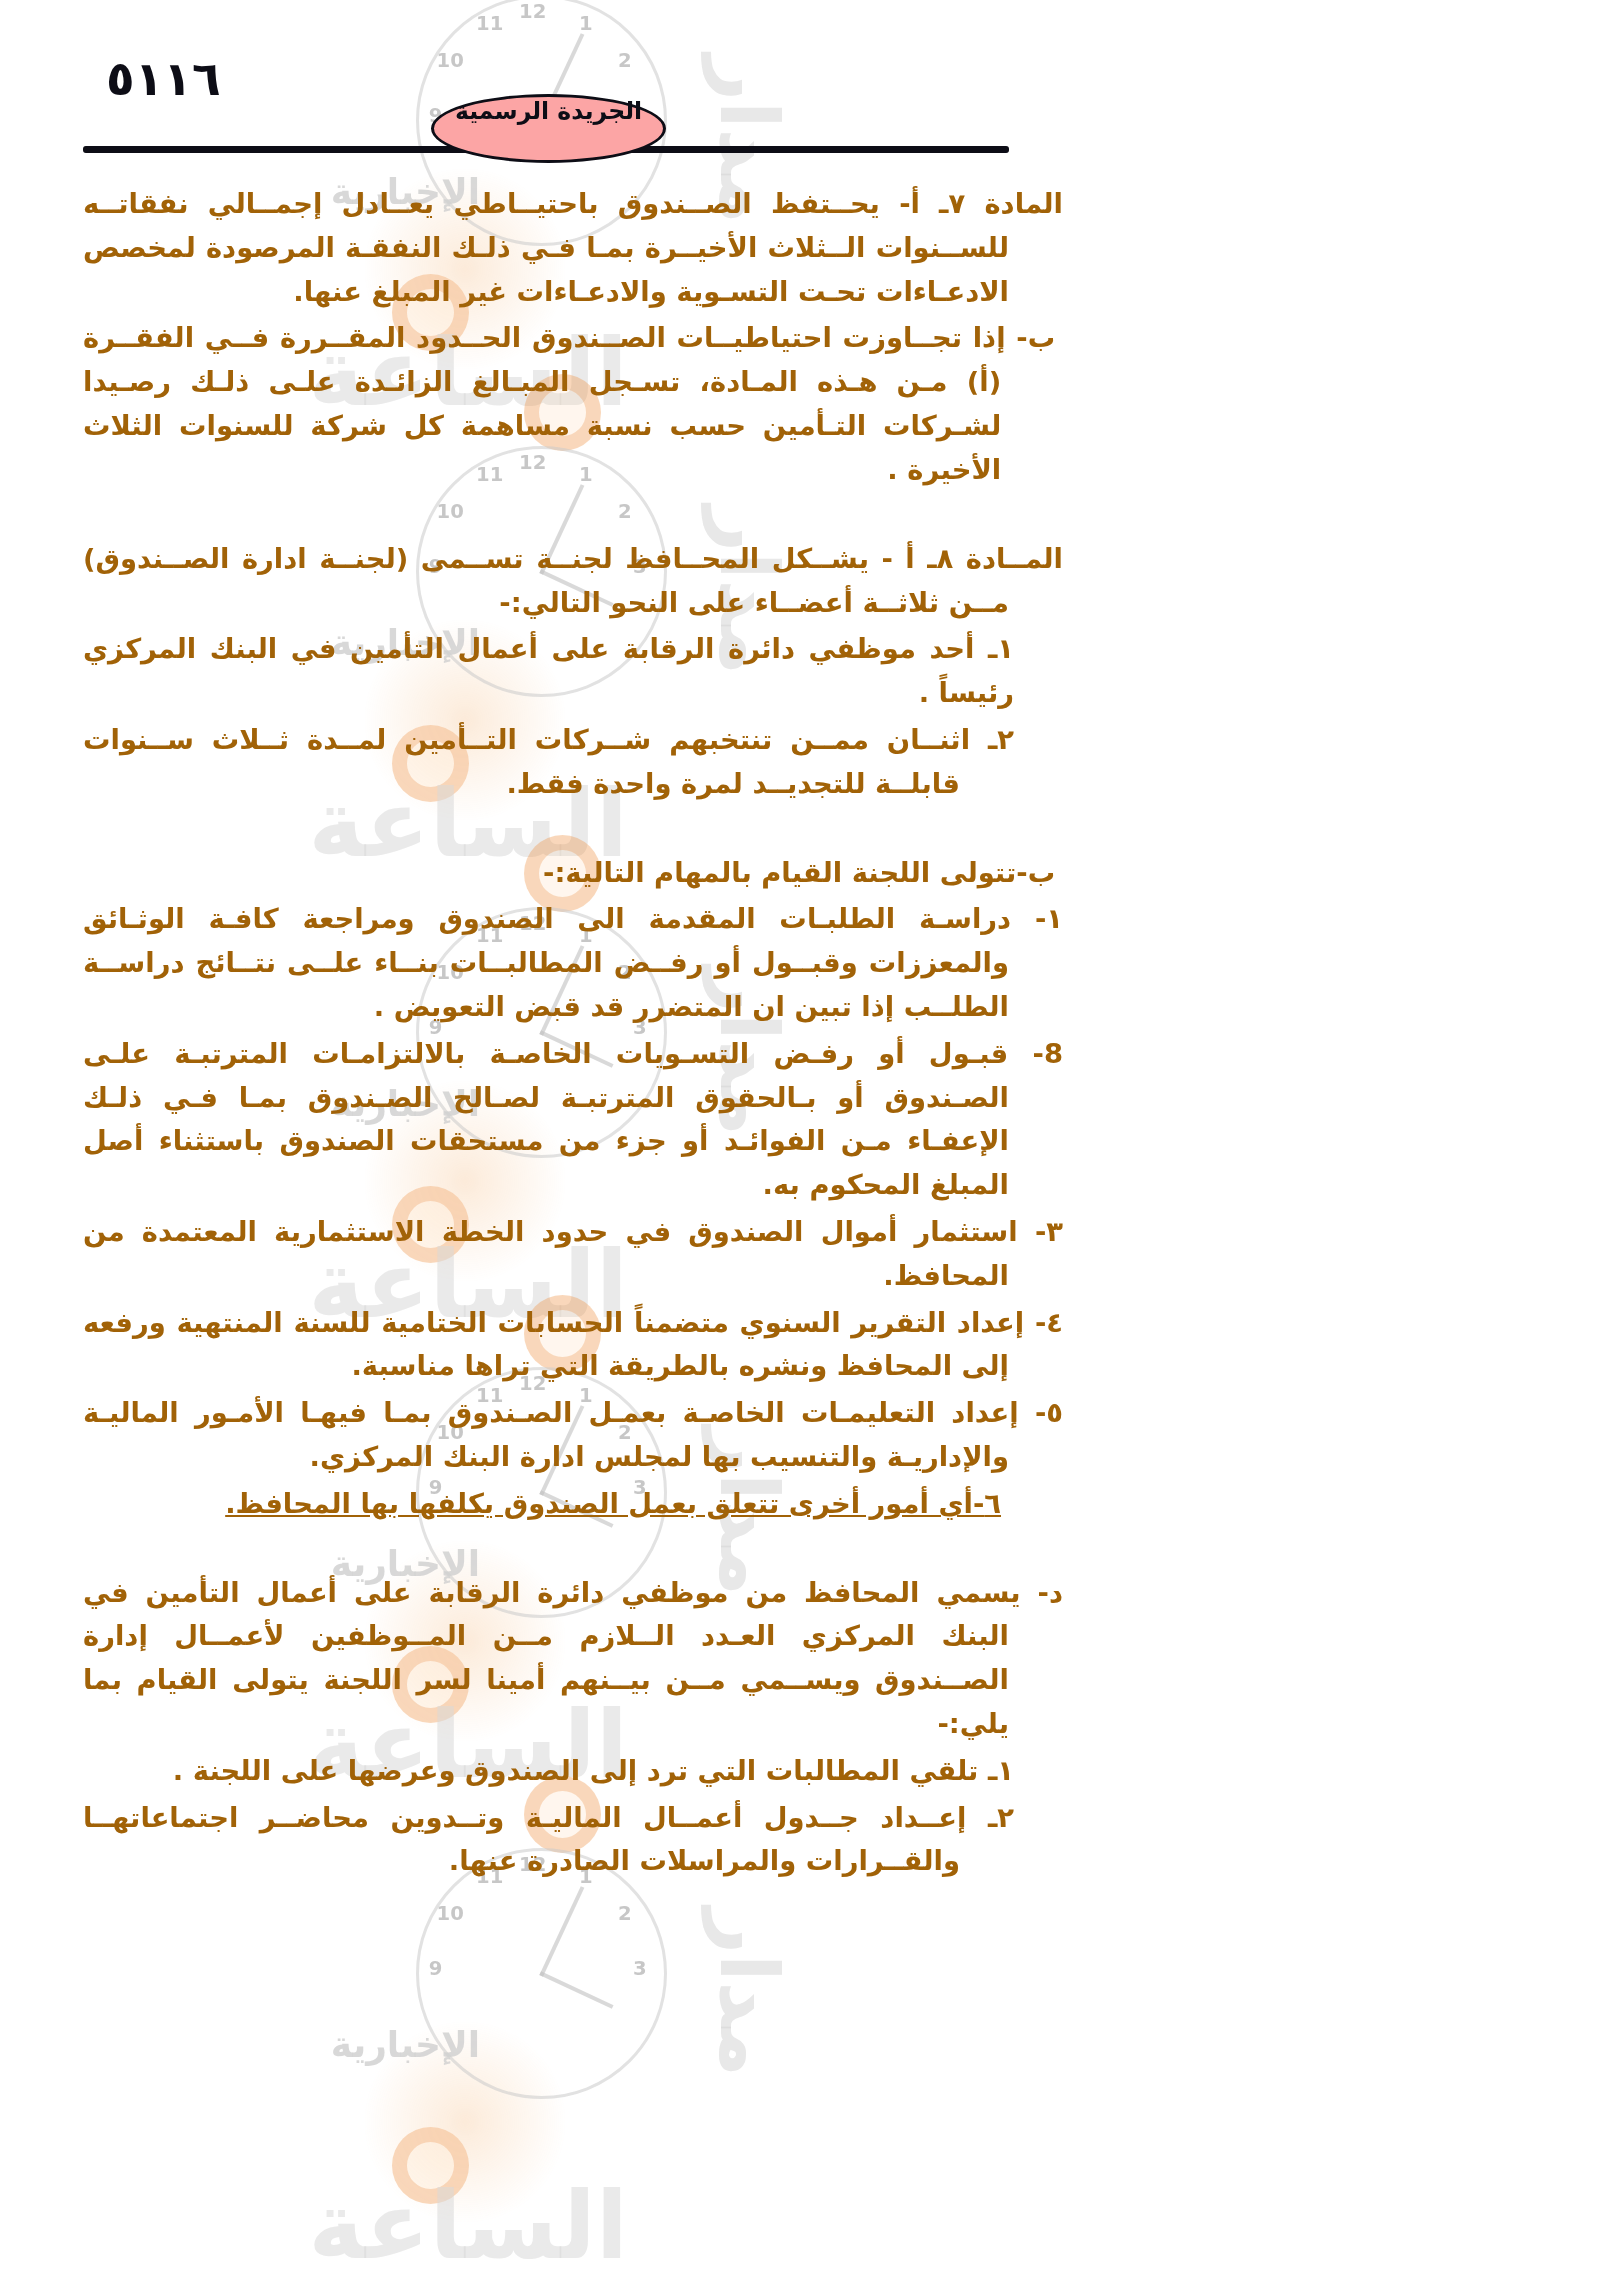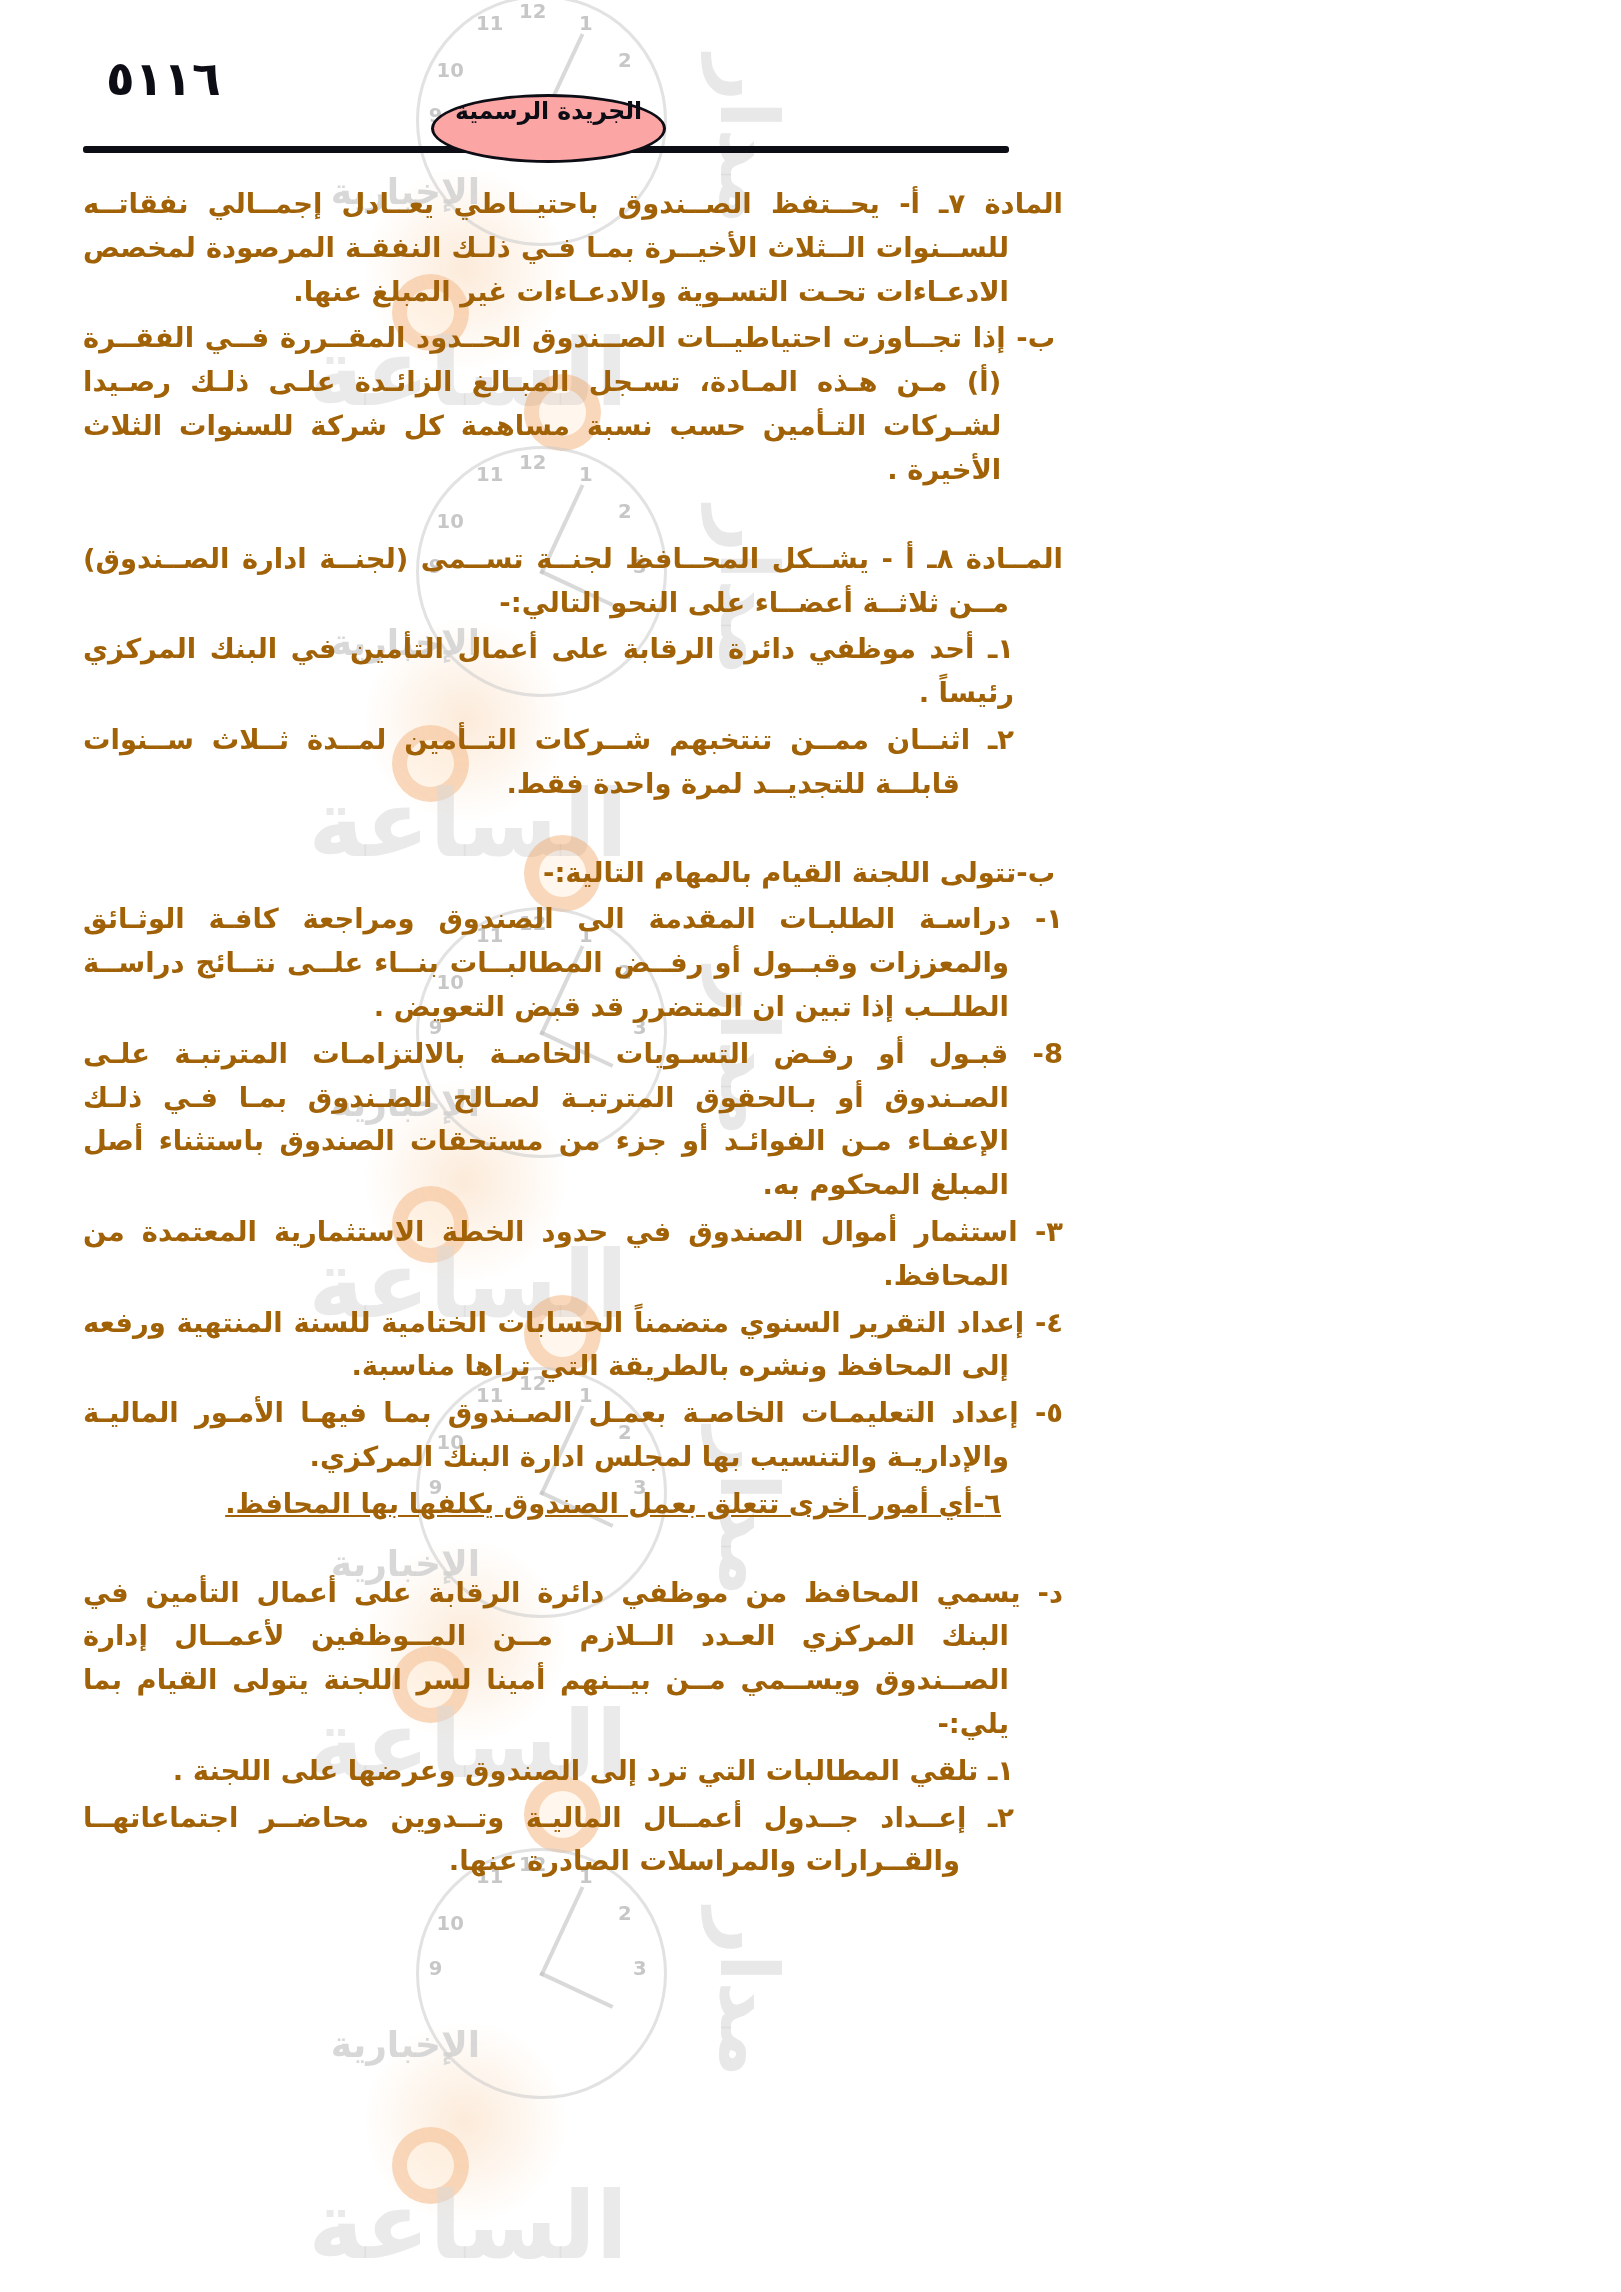--- a/index.html
+++ b/index.html
@@ -23,21 +23,21 @@
   .wm-clock{
     position:absolute;left:93px;top:54px;width:245px;height:245px;
     border:3.9px solid rgba(150,150,150,.55);border-radius:50%;
   }
   .cn{position:absolute;font-size:19.6px;font-weight:bold;color:rgba(105,105,105,.75);}
   .n12{left:100px;top:2px;}
   .n1{left:160px;top:13.7px;}
   .n2{left:199px;top:51px;}
   .n3{left:214px;top:106px;}
   .n9{left:9.8px;top:106px;}
-  .n10{left:17.6px;top:61px;}
+  .n10{left:17.6px;top:51px;}
   .n11{left:57px;top:13.7px;}
   .hand{position:absolute;left:121px;top:121px;background:rgba(130,130,130,.6);transform-origin:2px 2px;}
   .h1{width:3.9px;height:98px;transform:rotate(205deg);}
   .h2{width:3.9px;height:80px;transform:rotate(-65deg);}
   .wm-ring{position:absolute;border-radius:50%;border:15.7px solid rgba(233,126,38,.55);background:rgba(255,210,160,.35);}
   .r1{width:47px;height:47px;left:201px;top:-17.6px;}
   .r2{width:47px;height:47px;left:69px;top:333px;}
   .wm-glow{position:absolute;left:39px;top:225px;width:206px;height:206px;border-radius:50%;
     background:radial-gradient(circle, rgba(240,150,60,.38) 0%, rgba(240,150,60,0) 70%);}
   .wm-madar{position:absolute;right:-49px;top:152px;font-size:80px;font-weight:bold;

